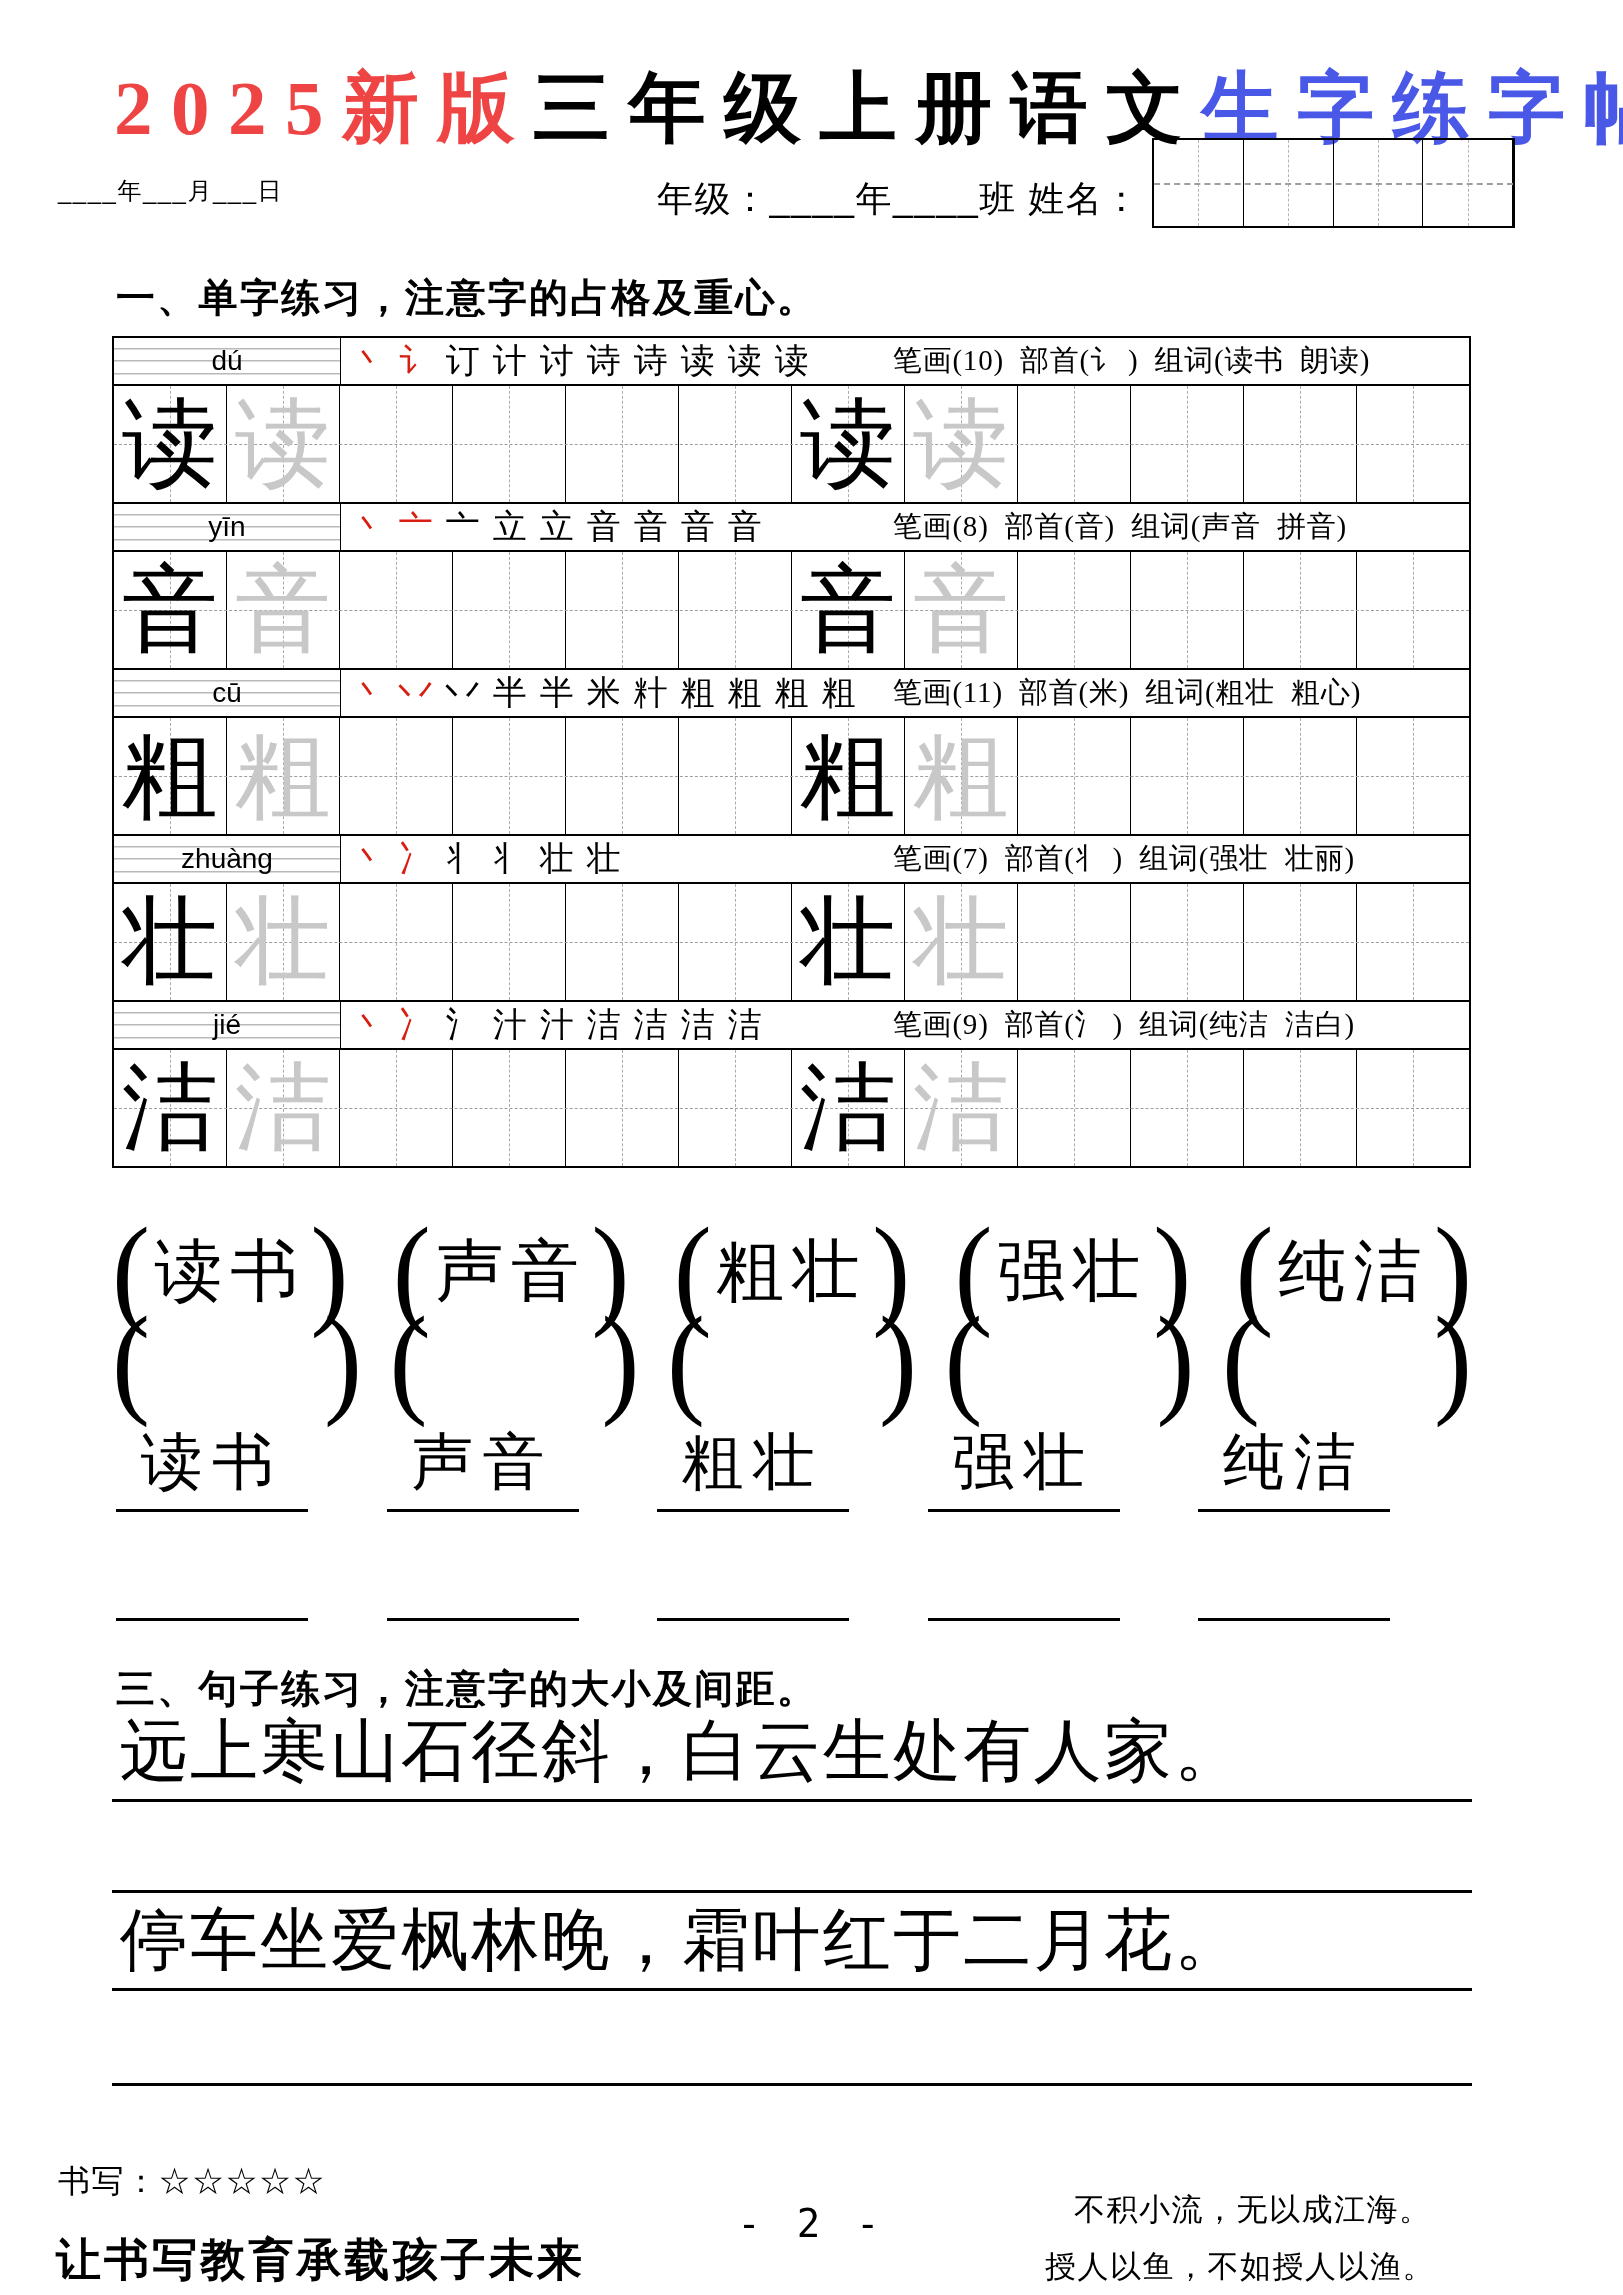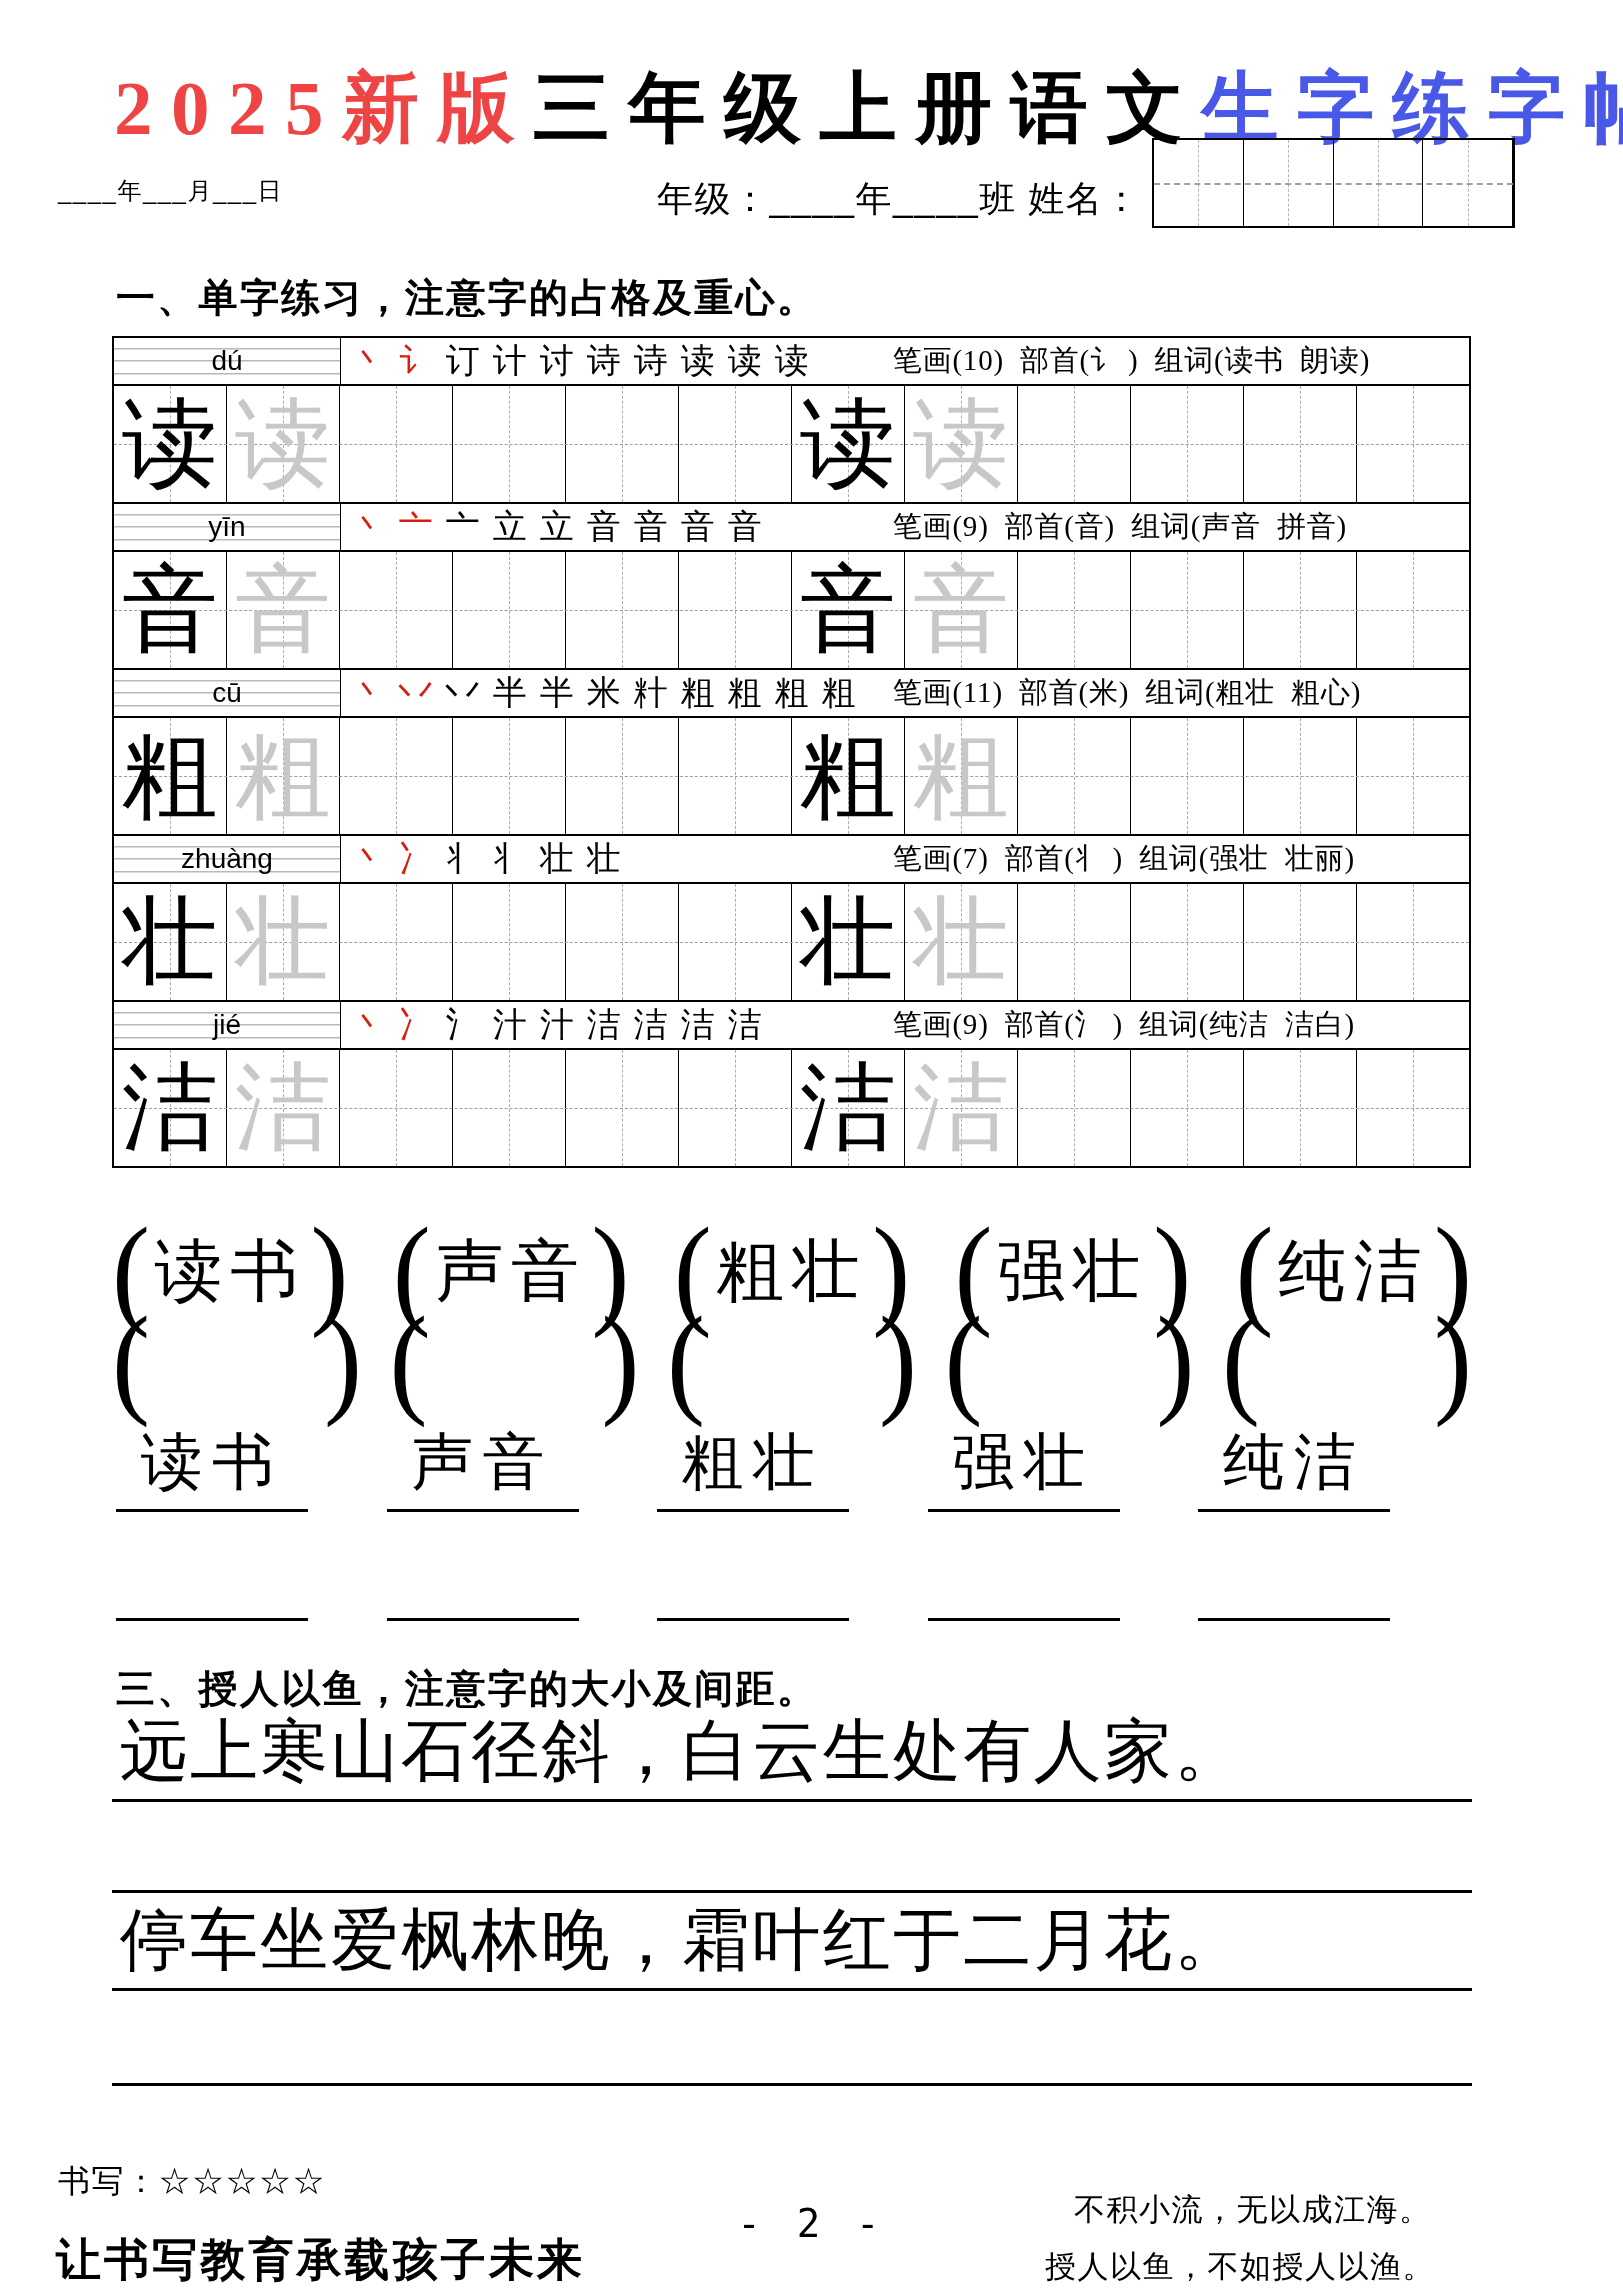--- a/index.html
+++ b/index.html
@@ -187,21 +187,21 @@
             <span>丶</span>
             <span>亠</span>
             <span>亠</span>
             <span>立</span>
             <span>立</span>
             <span>音</span>
             <span>音</span>
             <span>音</span>
             <span>音</span>
           </div>
-        <div class="char-info">笔画(9)  部首(音)  组词(声音  拼音)</div>
+        <div class="char-info">笔画(8)  部首(音)  组词(声音  拼音)</div>
       </div>
       <div class="prow">
           <div class="pcell">
             <div class="vdash"></div>
             <span class="han black">音</span>
           </div>
           <div class="pcell">
             <div class="vdash"></div>
             <span class="han gray">音</span>
           </div>
@@ -497,21 +497,21 @@
   </div>
 
   <div class="wordrow wrow2">
     <div class="wcol empty"></div>
     <div class="wcol empty"></div>
     <div class="wcol empty"></div>
     <div class="wcol empty"></div>
     <div class="wcol empty"></div>
   </div>
 
-  <div class="sechead sec3">三、授人以鱼，注意字的大小及间距。</div>
+  <div class="sechead sec3">三、句子练习，注意字的大小及间距。</div>
 
   <div class="sentence s1">远上寒山石径斜，白云生处有人家。</div>
   <div class="eline e1"></div>
   <div class="sentence s2">停车坐爱枫林晚，霜叶红于二月花。</div>
   <div class="eline e2"></div>
 
   <div class="rating">书写：☆☆☆☆☆</div>
   <div class="slogan">让书写教育承载孩子未来</div>
   <div class="pageno">- 2 -</div>
   <div class="quote1">不积小流，无以成江海。</div>

